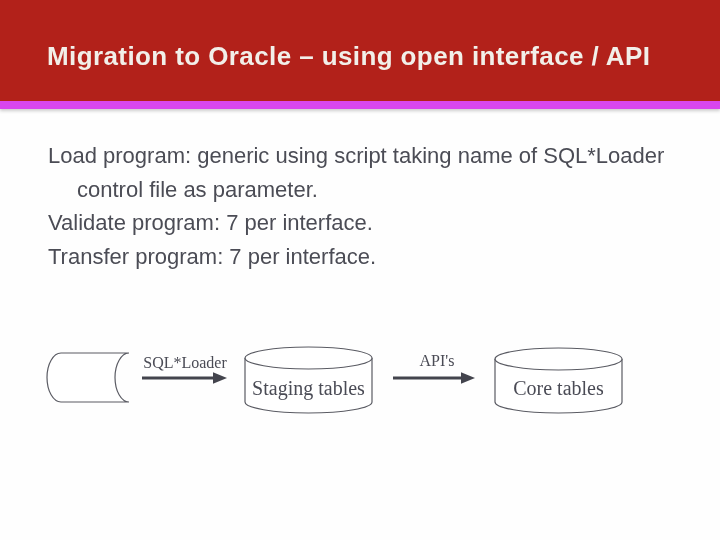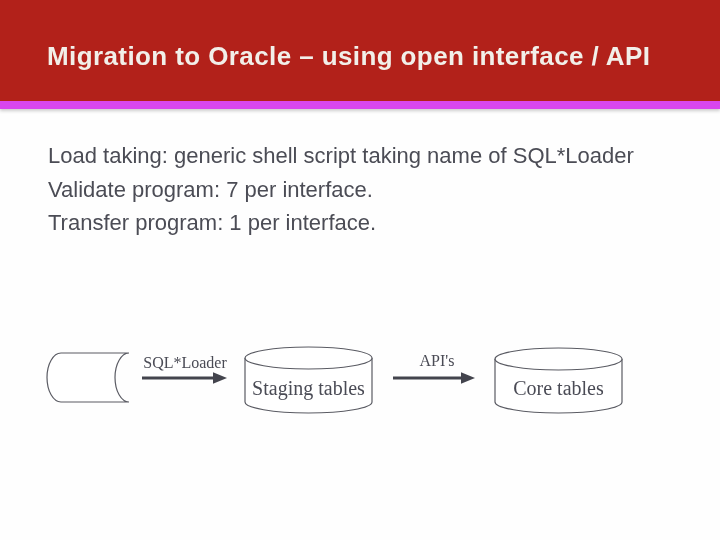--- a/index.html
+++ b/index.html
@@ -75,23 +75,24 @@
 </head>
 <body>
 
 <div class="slide">
 
   <div class="title-bar">
     <h1 class="title-text">Migration to Oracle – using open interface / API</h1>
   </div>
 
   <div class="body-text">
-    <div class="body-line">Load taking: generic shell script taking name of SQL*Loader</div>
+    <div class="body-line">Load program: generic using script taking name of SQL*Loader</div>
+    <div class="body-line indent">control file as parameter.</div>
     <div class="body-line">Validate program: 7 per interface.</div>
-    <div class="body-line">Transfer program: 1 per interface.</div>
+    <div class="body-line">Transfer program: 7 per interface.</div>
   </div>
 
   <div class="diagram">
     <svg width="720" height="120" viewBox="0 0 720 120" xmlns="http://www.w3.org/2000/svg">
 
       <path class="dia-shape" d="M129,18 L61,18 A14,24.5 0 0 0 61,67 L129,67 A14,24.5 0 0 1 129,18"></path>
 
       <line class="dia-arrow-line" x1="142" y1="43" x2="214" y2="43"></line>
       <polygon class="dia-arrow-head" points="213,37.2 227,43 213,48.8"></polygon>
       <text class="dia-label" x="185" y="33" text-anchor="middle">SQL*Loader</text>

